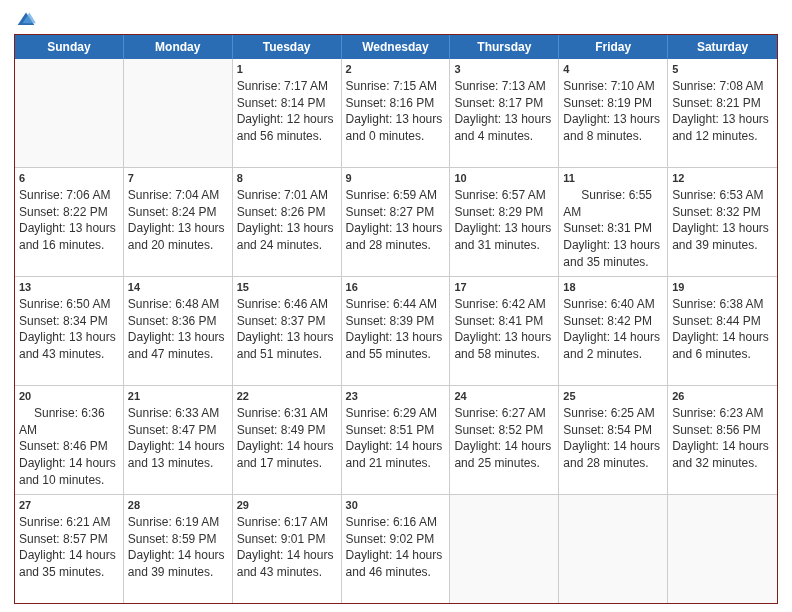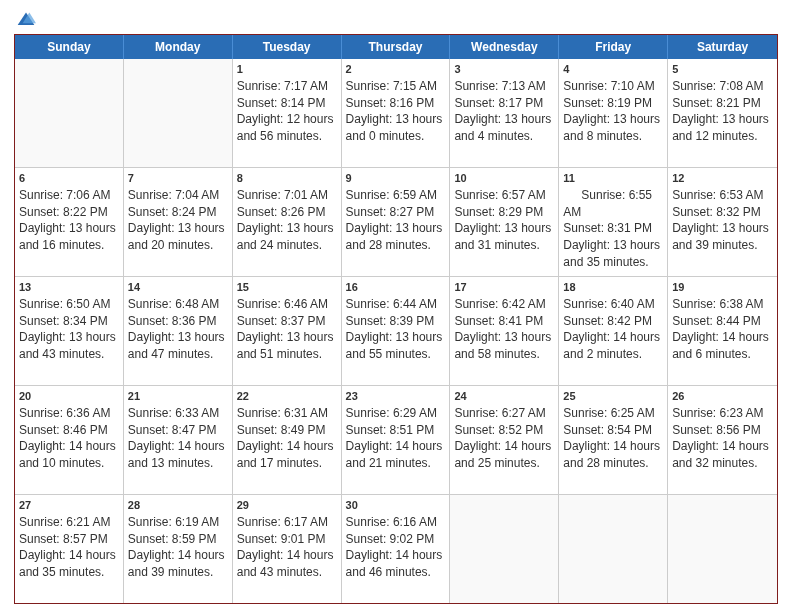--- a/index.html
+++ b/index.html
@@ -144,22 +144,22 @@
       <div class="month-title"></div>
       <div class="location-title"></div>
     </div>
   </div>
 
   <div class="calendar">
     <div class="cal-header-row">
     <div class="cal-header-cell">Sunday</div>
         <div class="cal-header-cell">Monday</div>
         <div class="cal-header-cell">Tuesday</div>
+        <div class="cal-header-cell">Wednesday</div>
         <div class="cal-header-cell">Thursday</div>
-        <div class="cal-header-cell">Wednesday</div>
         <div class="cal-header-cell">Friday</div>
         <div class="cal-header-cell">Saturday</div>
       </div>
     <div class="cal-body">
     <div class="cal-row">
           <div class="cal-cell empty"></div>
           <div class="cal-cell empty"></div>
           <div class="cal-cell"><span class="day-num">1</span><span class="sun-info" style="white-space: pre-line;">Sunrise: 7:17 AM
 Sunset: 8:14 PM
 Daylight: 12 hours and 56 minutes.</span></div>
@@ -216,21 +216,21 @@
 Sunset: 8:41 PM
 Daylight: 13 hours and 58 minutes.</span></div>
           <div class="cal-cell"><span class="day-num">18</span><span class="sun-info" style="white-space: pre-line;">Sunrise: 6:40 AM
 Sunset: 8:42 PM
 Daylight: 14 hours and 2 minutes.</span></div>
           <div class="cal-cell"><span class="day-num">19</span><span class="sun-info" style="white-space: pre-line;">Sunrise: 6:38 AM
 Sunset: 8:44 PM
 Daylight: 14 hours and 6 minutes.</span></div>
         </div>
         <div class="cal-row">
-          <div class="cal-cell"><span class="day-num">20</span><span class="sun-info" style="white-space: pre-line;">Sunrise: 6:36 AM
+          <div class="cal-cell"><span class="day-num">20</span><span class="sun-info" style="white-space: pre-line; margin-left: 15px;">Sunrise: 6:36 AM
 Sunset: 8:46 PM
 Daylight: 14 hours and 10 minutes.</span></div>
           <div class="cal-cell"><span class="day-num">21</span><span class="sun-info" style="white-space: pre-line; text-align: center;">Sunrise: 6:33 AM
 Sunset: 8:47 PM
 Daylight: 14 hours and 13 minutes.</span></div>
           <div class="cal-cell"><span class="day-num">22</span><span class="sun-info" style="white-space: pre-line;">Sunrise: 6:31 AM
 Sunset: 8:49 PM
 Daylight: 14 hours and 17 minutes.</span></div>
           <div class="cal-cell"><span class="day-num">23</span><span class="sun-info" style="white-space: pre-line;">Sunrise: 6:29 AM
 Sunset: 8:51 PM

